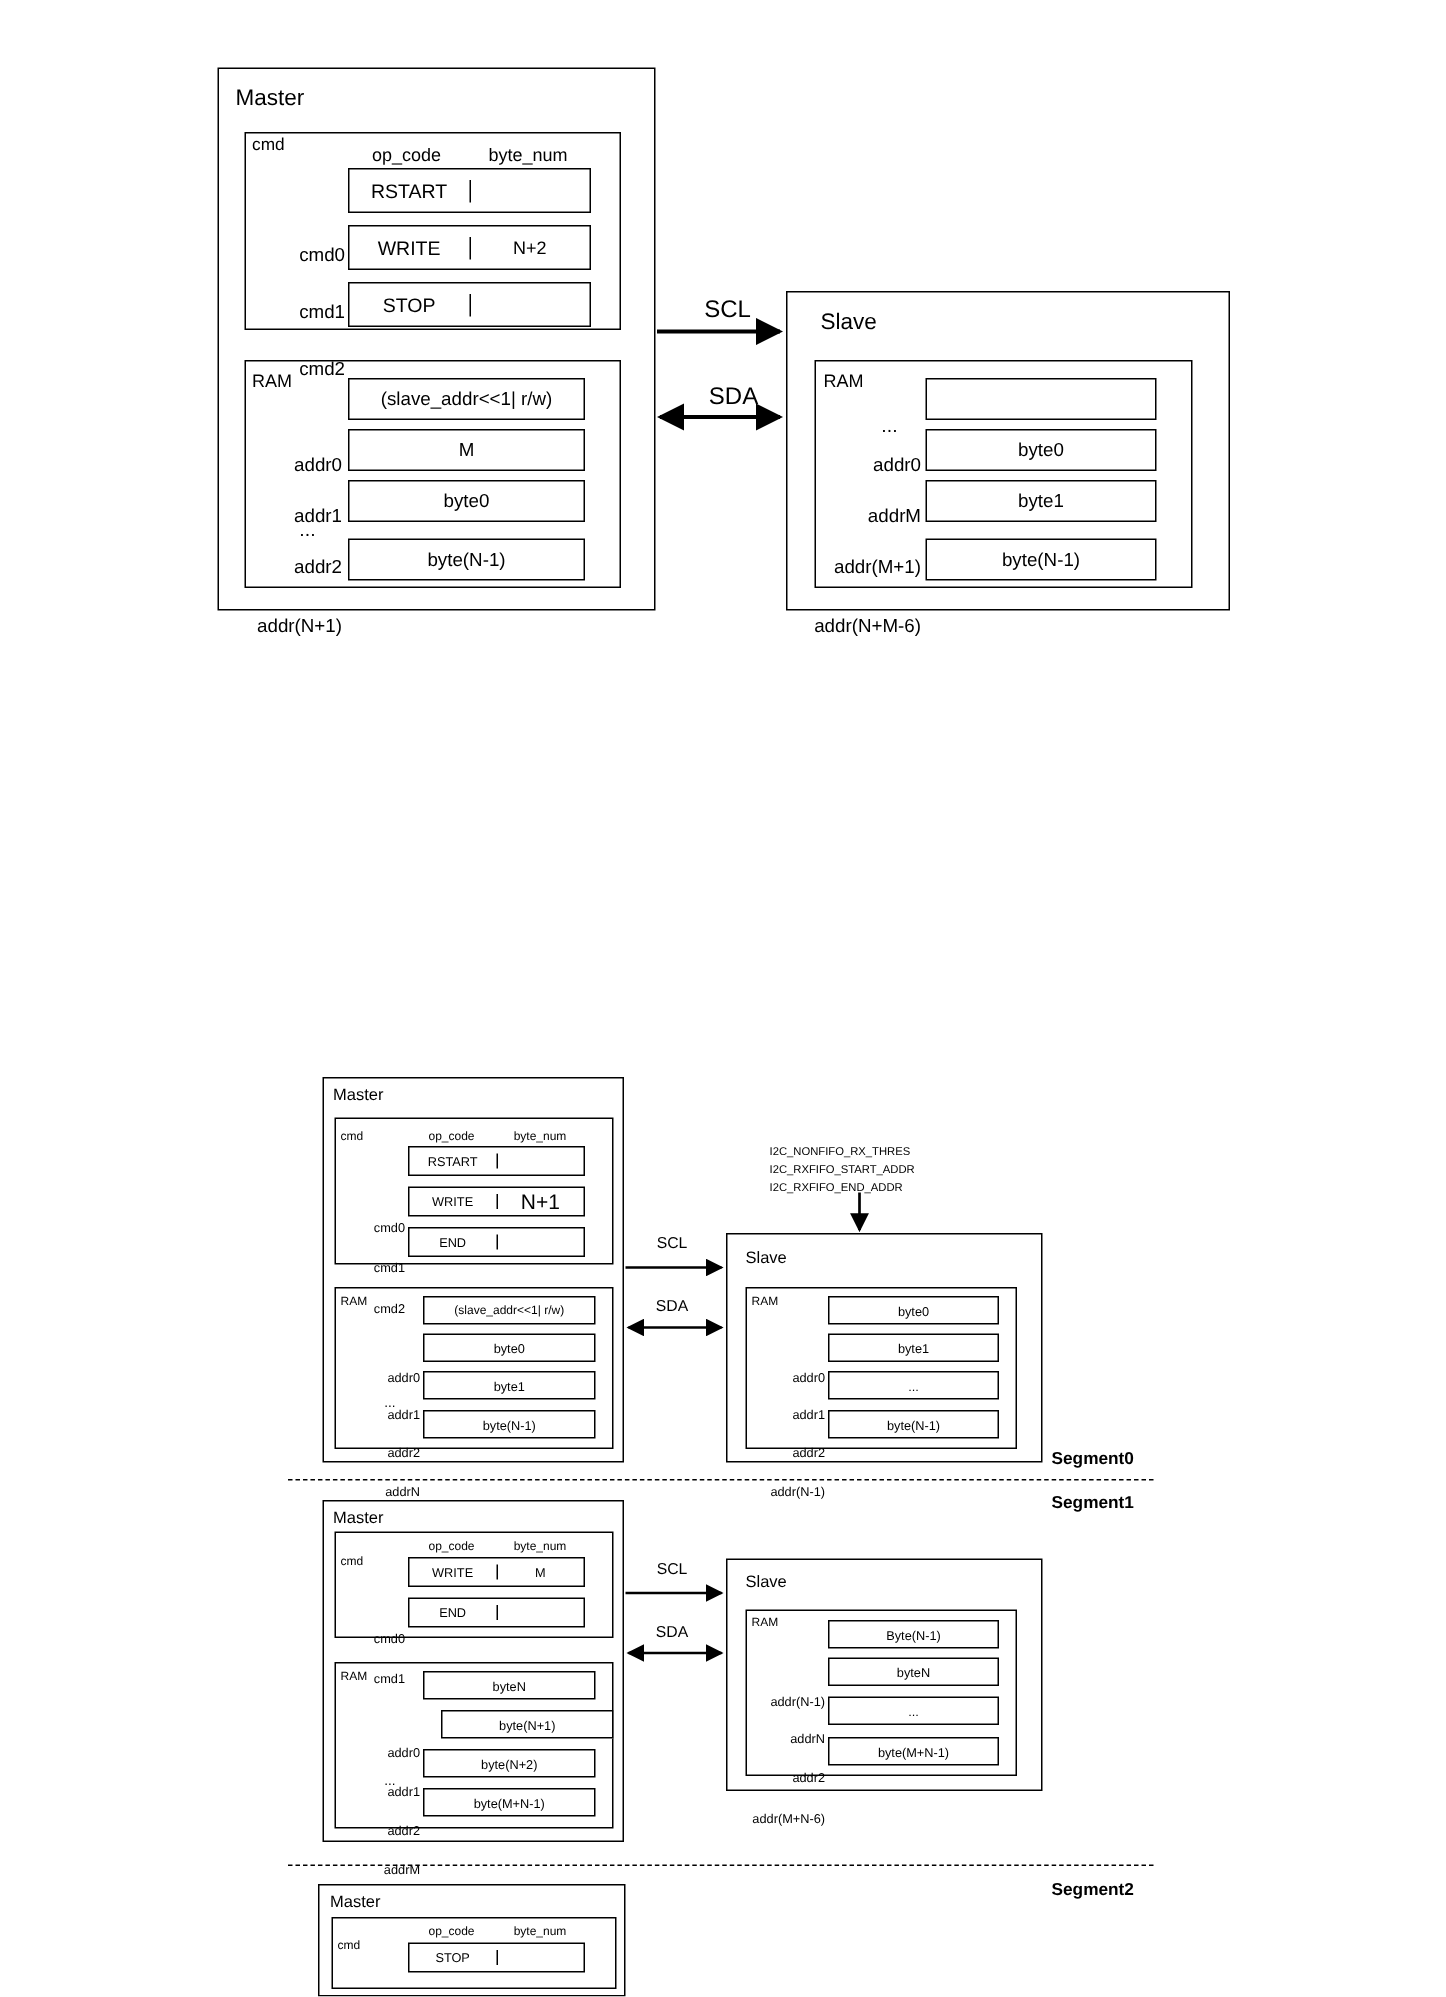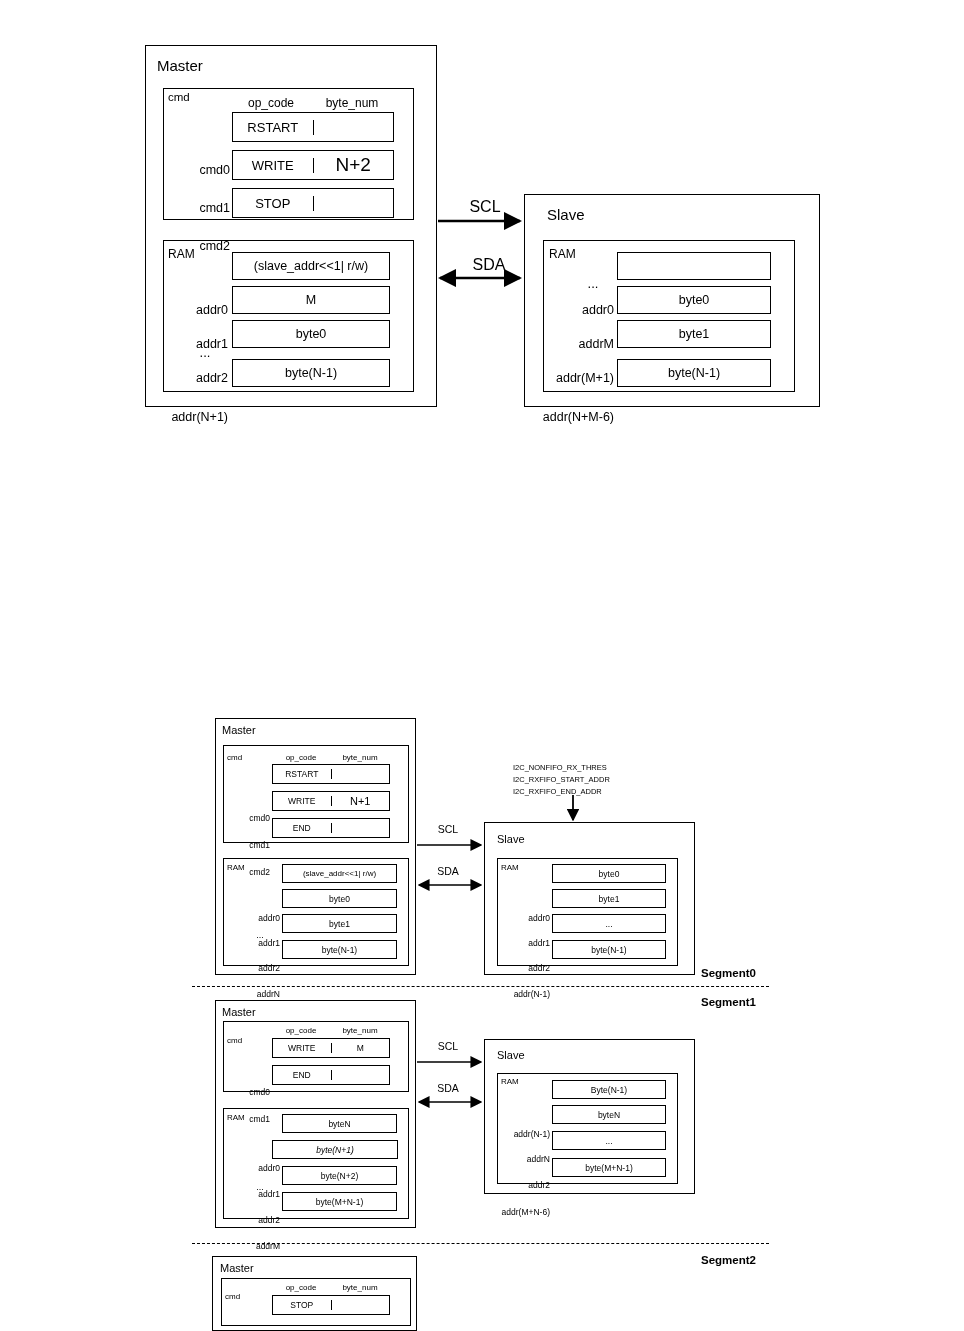--- a/index.html
+++ b/index.html
@@ -86,21 +86,21 @@
 
   <div class="lbl r" style="left:182px; top:119px; width:48px; font-size:12.5px;">cmd0</div>
   <div class="cellsplit" style="left:232px; top:112px; width:162px; height:30px;">
     <div class="half left" style="font-size:13px;">RSTART</div>
     <div class="half" style="font-size:13px;"></div>
   </div>
 
   <div class="lbl r" style="left:182px; top:157px; width:48px; font-size:12.5px;">cmd1</div>
   <div class="cellsplit" style="left:232px; top:150px; width:162px; height:30px;">
     <div class="half left" style="font-size:13px;">WRITE</div>
-    <div class="half" style="font-size:19px;">N+2</div>
+    <div class="half" style="font-size:12px;">N+2</div>
   </div>
 
   <div class="lbl r" style="left:182px; top:195px; width:48px; font-size:12.5px;">cmd2</div>
   <div class="cellsplit" style="left:232px; top:188px; width:162px; height:30px;">
     <div class="half left" style="font-size:13px;">STOP</div>
     <div class="half" style="font-size:13px;"></div>
   </div>
 
   <div class="box" style="left:163px; top:240px; width:251px; height:152px; border-width:1.2px;"></div>
   <div class="lbl" style="left:168px; top:247px; font-size:12px;">RAM</div>
@@ -150,21 +150,21 @@
 
   <div class="lbl r" style="left:236px; top:769px; width:34px; font-size:8.5px;">cmd0</div>
   <div class="cellsplit" style="left:272px; top:764px; width:118px; height:20px; border-width:1px;">
     <div class="half left" style="font-size:8.5px; border-right-width:1px;">RSTART</div>
     <div class="half" style="font-size:8.5px;"></div>
   </div>
 
   <div class="lbl r" style="left:236px; top:796px; width:34px; font-size:8.5px;">cmd1</div>
   <div class="cellsplit" style="left:272px; top:791px; width:118px; height:20px; border-width:1px;">
     <div class="half left" style="font-size:8.5px; border-right-width:1px;">WRITE</div>
-    <div class="half" style="font-size:11px;">N+1</div>
+    <div class="half" style="font-size:14px;">N+1</div>
   </div>
 
   <div class="lbl r" style="left:236px; top:823px; width:34px; font-size:8.5px;">cmd2</div>
   <div class="cellsplit" style="left:272px; top:818px; width:118px; height:20px; border-width:1px;">
     <div class="half left" style="font-size:8.5px; border-right-width:1px;">END</div>
     <div class="half" style="font-size:8.5px;"></div>
   </div>
 
   <div class="box" style="left:223px; top:858px; width:186px; height:108px; border-width:1px;"></div>
   <div class="lbl" style="left:227px; top:863px; font-size:8px;">RAM</div>
@@ -233,21 +233,21 @@
     <div class="half" style="font-size:8.5px;"></div>
   </div>
 
   <div class="box" style="left:223px; top:1108px; width:186px; height:111px; border-width:1px;"></div>
   <div class="lbl" style="left:227px; top:1113px; font-size:8px;">RAM</div>
 
   <div class="lbl r" style="left:240px; top:1119px; width:40px; font-size:8.5px;">addr0</div>
   <div class="cell" style="left:282px; top:1114px; width:115px; height:19px; font-size:8.5px; border-width:1px;">byteN</div>
 
   <div class="lbl r" style="left:240px; top:1145px; width:40px; font-size:8.5px;">addr1</div>
-  <div class="cell" style="left:272px; top:1140px; width:126px; height:19px; font-size:8.5px; border-width:1px;font-style:italic;">byte(N+1)</div>
+  <div class="cell" style="left:294px; top:1140px; width:115px; height:19px; font-size:8.5px; border-width:1px;">byte(N+1)</div>
 
   <div class="lbl r" style="left:240px; top:1171px; width:40px; font-size:8.5px;">addr2</div>
   <div class="cell" style="left:282px; top:1166px; width:115px; height:19px; font-size:8.5px; border-width:1px;">byte(N+2)</div>
 
   <div class="lbl c" style="left:246px; top:1182px; width:28px; font-size:9px;">...</div>
   <div class="lbl r" style="left:236px; top:1197px; width:44px; font-size:8.5px;">addrM</div>
   <div class="cell" style="left:282px; top:1192px; width:115px; height:19px; font-size:8.5px; border-width:1px;">byte(M+N-1)</div>
 
   <div class="box" style="left:484px; top:1039px; width:211px; height:155px; border-width:1.2px;"></div>
   <div class="lbl" style="left:497px; top:1049px; font-size:11px;">Slave</div>

